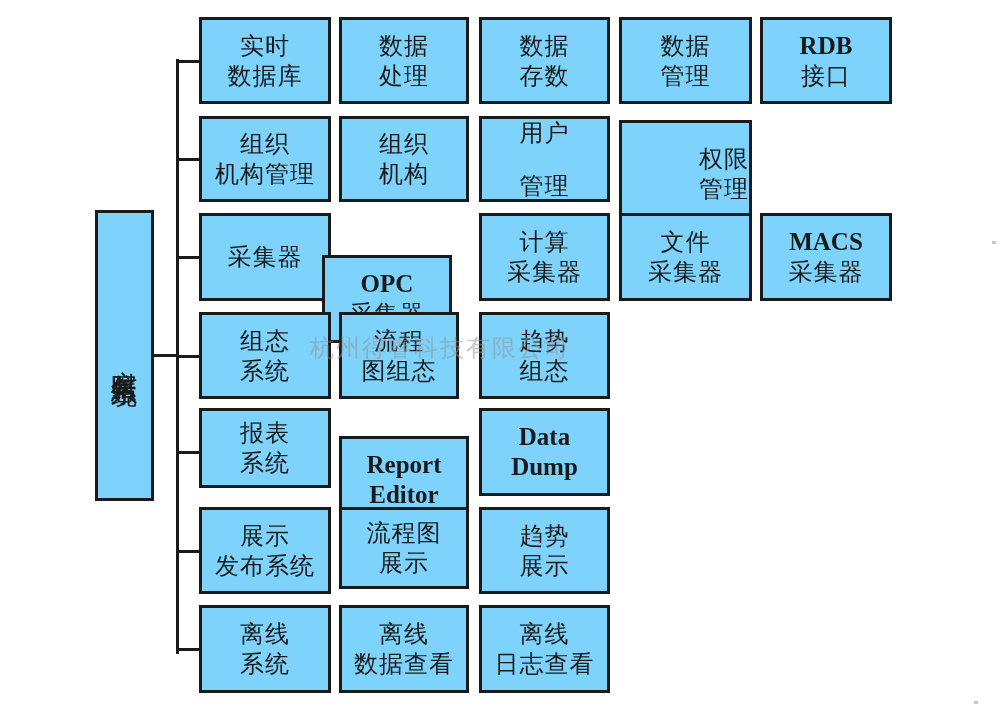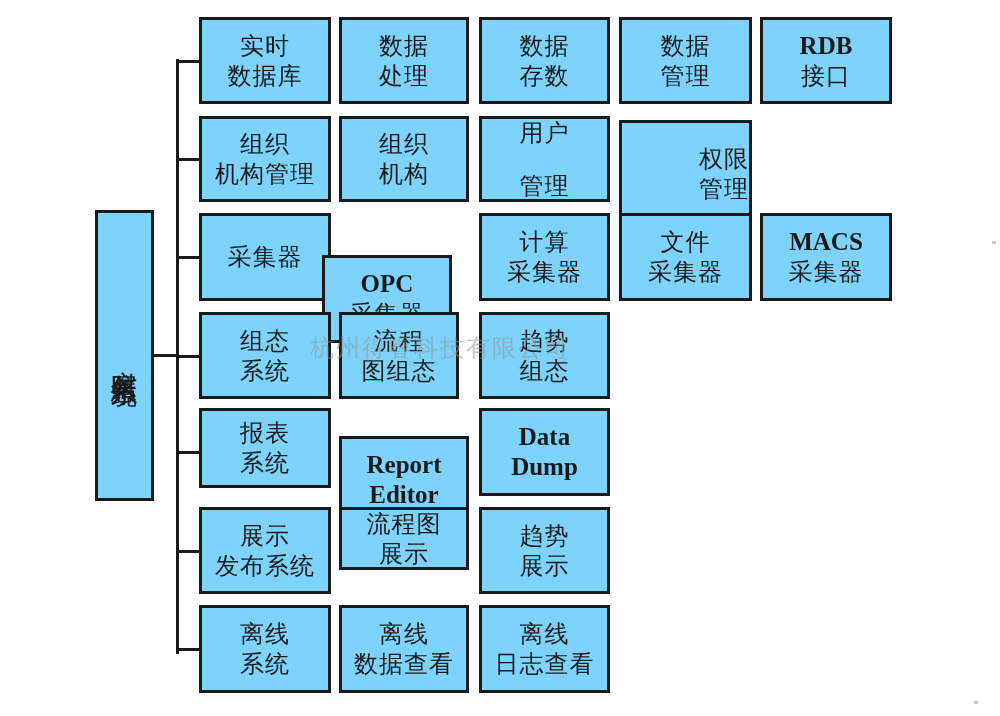--- a/index.html
+++ b/index.html
@@ -167,21 +167,21 @@
       </div>
       <div class="box" style="left: 479px; top: 408px; width: 131px; height: 88px;">
         <span class="line latin">Data</span>
         <span class="line latin">Dump</span>
       </div>
       <div class="hline" style="left: 176px; top: 550px; width: 24px; height: 3px;"></div>
       <div class="box" style="left: 199px; top: 507px; width: 132px; height: 87px;">
         <span class="line">展示</span>
         <span class="line">发布系统</span>
       </div>
-      <div class="box" style="left: 339px; top: 507px; width: 130px; height: 63px;">
+      <div class="box" style="left: 339px; top: 507px; width: 130px; height: 82px;">
         <span class="line">流程图</span>
         <span class="line">展示</span>
       </div>
       <div class="box" style="left: 479px; top: 507px; width: 131px; height: 87px;">
         <span class="line">趋势</span>
         <span class="line">展示</span>
       </div>
       <div class="hline" style="left: 176px; top: 648px; width: 24px; height: 3px;"></div>
       <div class="box" style="left: 199px; top: 605px; width: 132px; height: 88px;">
         <span class="line">离线</span>

